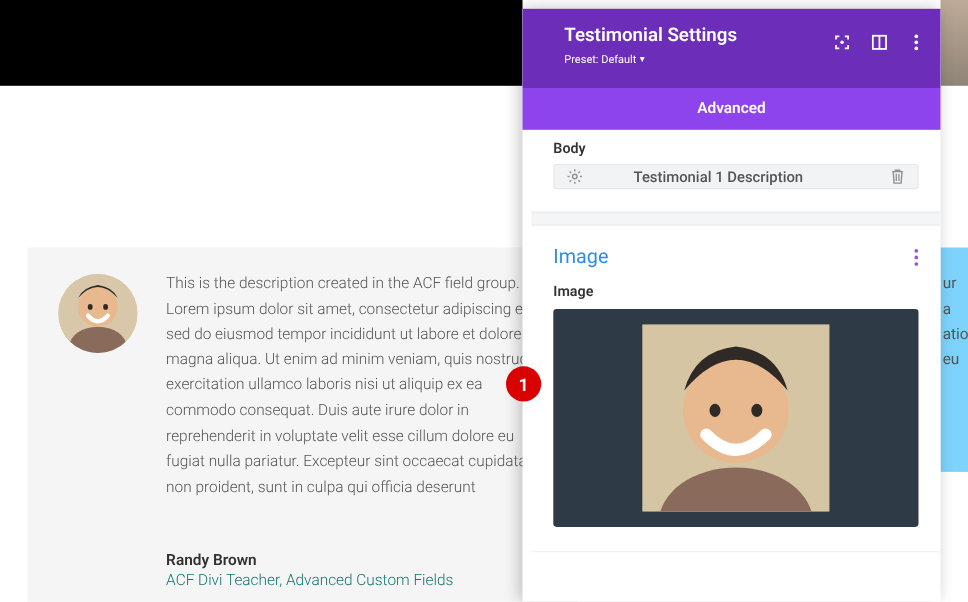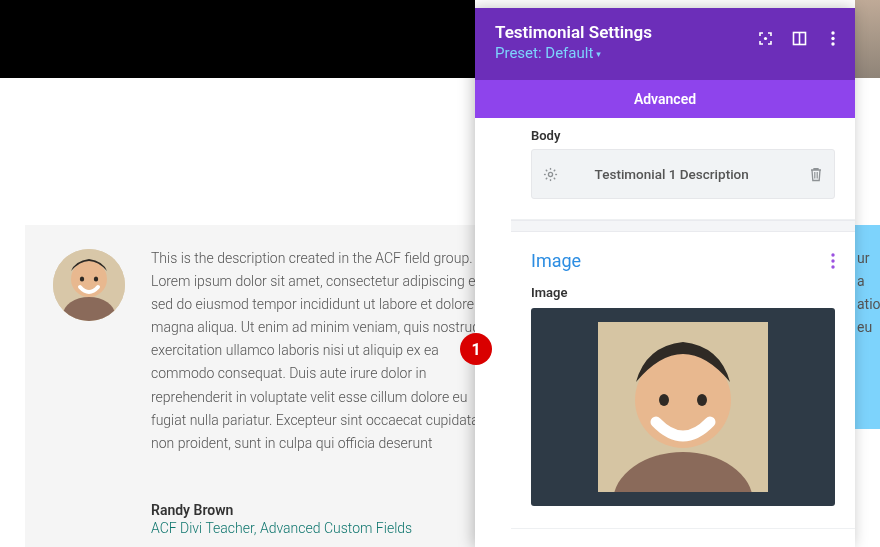--- a/index.html
+++ b/index.html
@@ -57,28 +57,28 @@
     top:8px;
     width:380px;
     background:#fff;
     box-shadow:-2px 0 14px rgba(0,0,0,0.25);
     height:539px;
   }
   .panel-header {
     background:#6c2eb9;
     color:#fff;
     height:72px;
-    padding:14px 20px 0 20px;
+    padding:14px 20px 0 38px;
     position:relative;
   }
   .panel-title { font-size:17px; font-weight:600; }
   .panel-preset {
-    font-size:15px;
+    font-size:10px;
     margin-top:2px;
-    color:#7dd3fc;
+    color:#ffffff;
     cursor:pointer;
     display:inline-block;
   }
   .panel-preset::after{
     content:"▾";
     font-size:9px;
     margin-left:3px;
     position:relative;
     top:-1px;
   }
@@ -114,33 +114,32 @@
     font-size:14px;
     font-weight:600;
     cursor:pointer;
   }
   .panel-tab.active {
     background:#7d2de0;
   }
 
   .panel-body {
     padding:8px 20px 16px 28px;
-    margin-left:28px;
   }
   .field-label {
     font-size:13px;
     color:#333;
     font-weight:600;
     margin:2px 0 6px 0;
   }
   .dyn-row {
     background:#f1f3f5;
     border:1px solid #e6e7ea;
     border-radius:3px;
-    height:50px;
+    height:23px;
     display:flex;
     align-items:center;
     padding:0 10px;
     gap:14px;
   }
   .dyn-row .gear, .dyn-row .trash {
     color:#8e9295;
     cursor:pointer;
     width:16px;
     height:16px;

